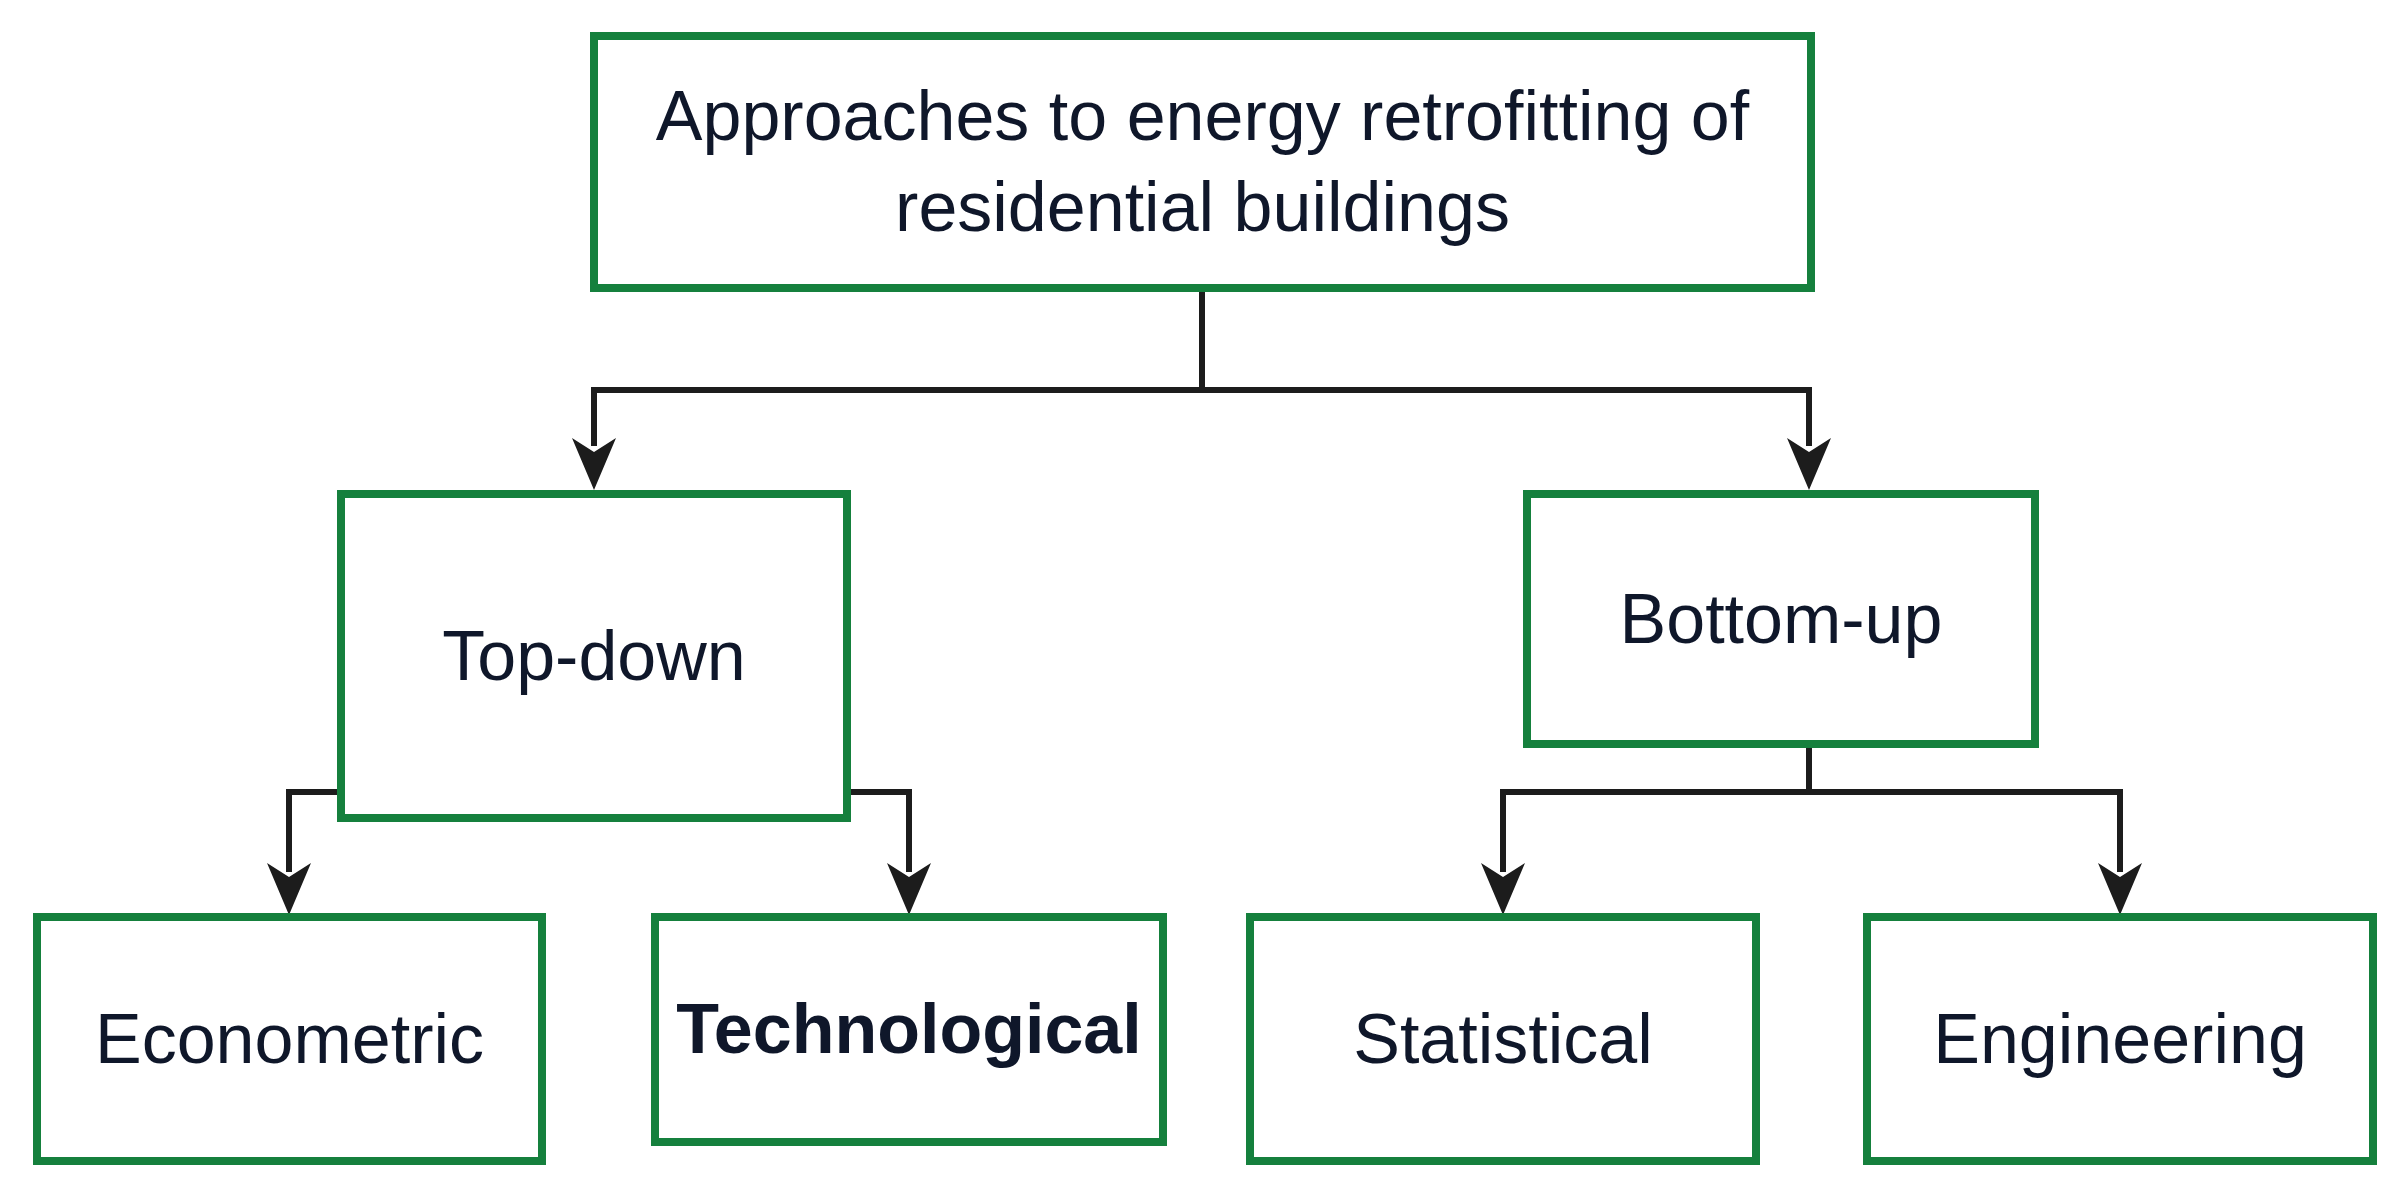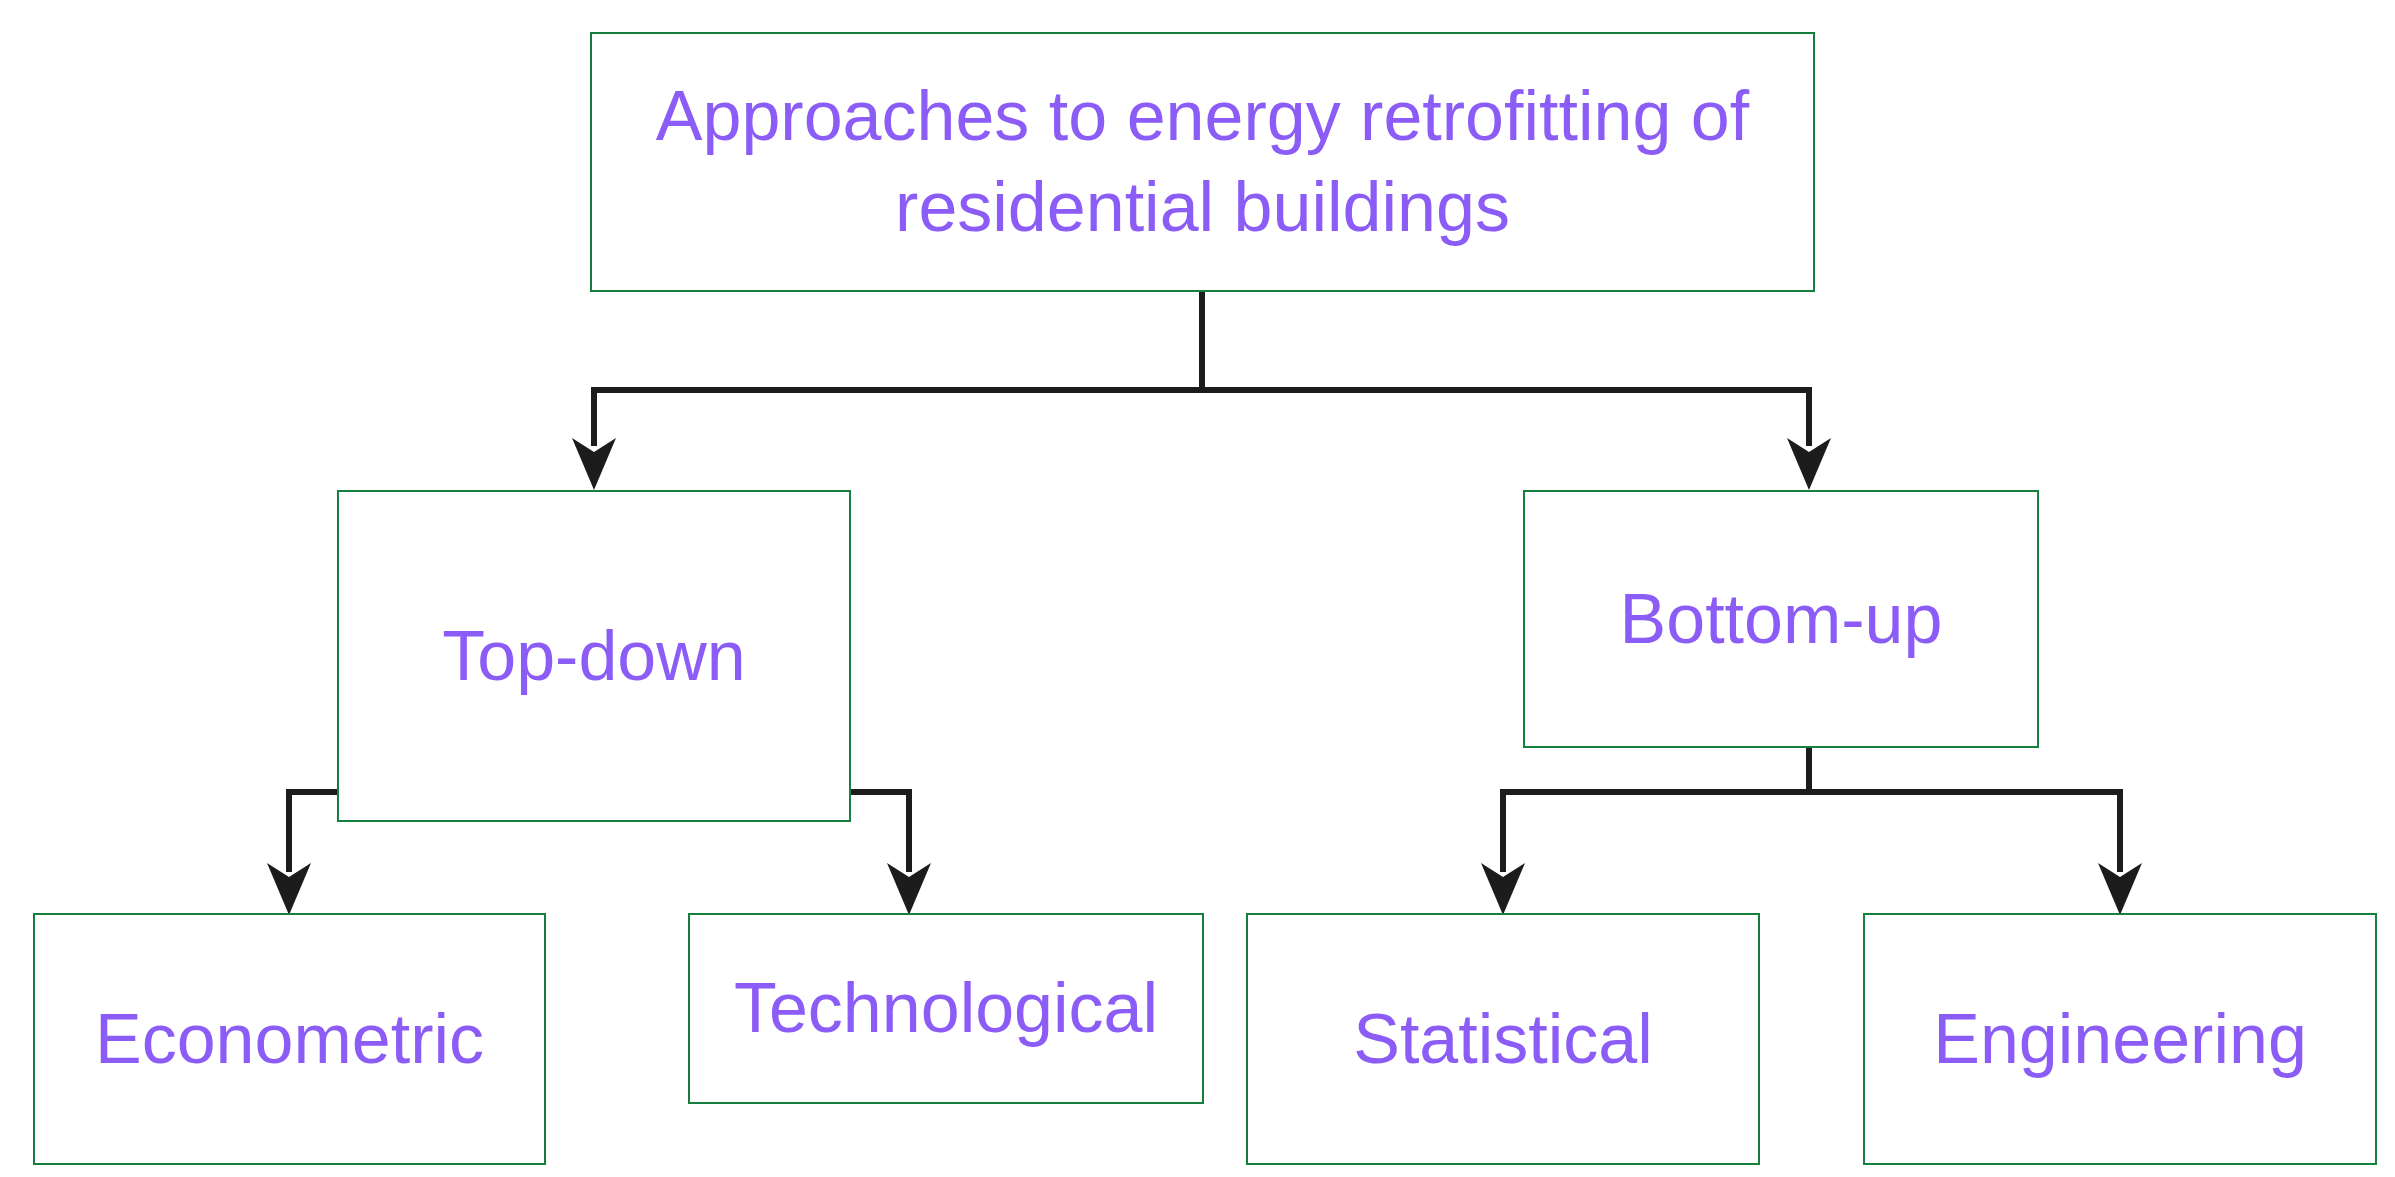--- a/index.html
+++ b/index.html
@@ -18,43 +18,43 @@
   .connectors {
     position: absolute;
     left: 0;
     top: 0;
     width: 100%;
     height: 100%;
   }
   .node {
     position: absolute;
     box-sizing: border-box;
-    border: 2px solid #15803d;
+    border: 8px solid #15803d;
     background: #ffffff;
     display: flex;
     align-items: center;
     justify-content: center;
     text-align: center;
-    color: #8b5cf6;
+    color: #0f172a;
     font-size: 70px;
     line-height: 1.3;
     z-index: 2;
   }
   .node .label {
     display: block;
     padding: 0 20px;
   }
   
   .node-root        { left: 590px;  top: 32px;  width: 1225px; height: 260px; }
   
   .node-top-down    { left: 337px;  top: 490px; width: 514px;  height: 332px; }
   .node-bottom-up   { left: 1523px; top: 490px; width: 516px;  height: 258px; }
   
   .node-econometric   { left: 33px;   top: 913px; width: 513px; height: 252px; }
-  .node-technological { left: 688px;  top: 913px; width: 516px; height: 191px; }
+  .node-technological { left: 651px;  top: 913px; width: 516px; height: 233px; font-weight: bold; }
   .node-statistical   { left: 1246px; top: 913px; width: 514px; height: 252px; text-align: center; }
   .node-engineering   { left: 1863px; top: 913px; width: 514px; height: 252px; text-align: center; }
 </style>
 </head>
 <body>
 
 <div class="canvas">
 
   <svg class="connectors" viewBox="0 0 2395 1177" xmlns="http://www.w3.org/2000/svg">
     <g stroke="#1c1c1c" stroke-width="6" fill="none">

